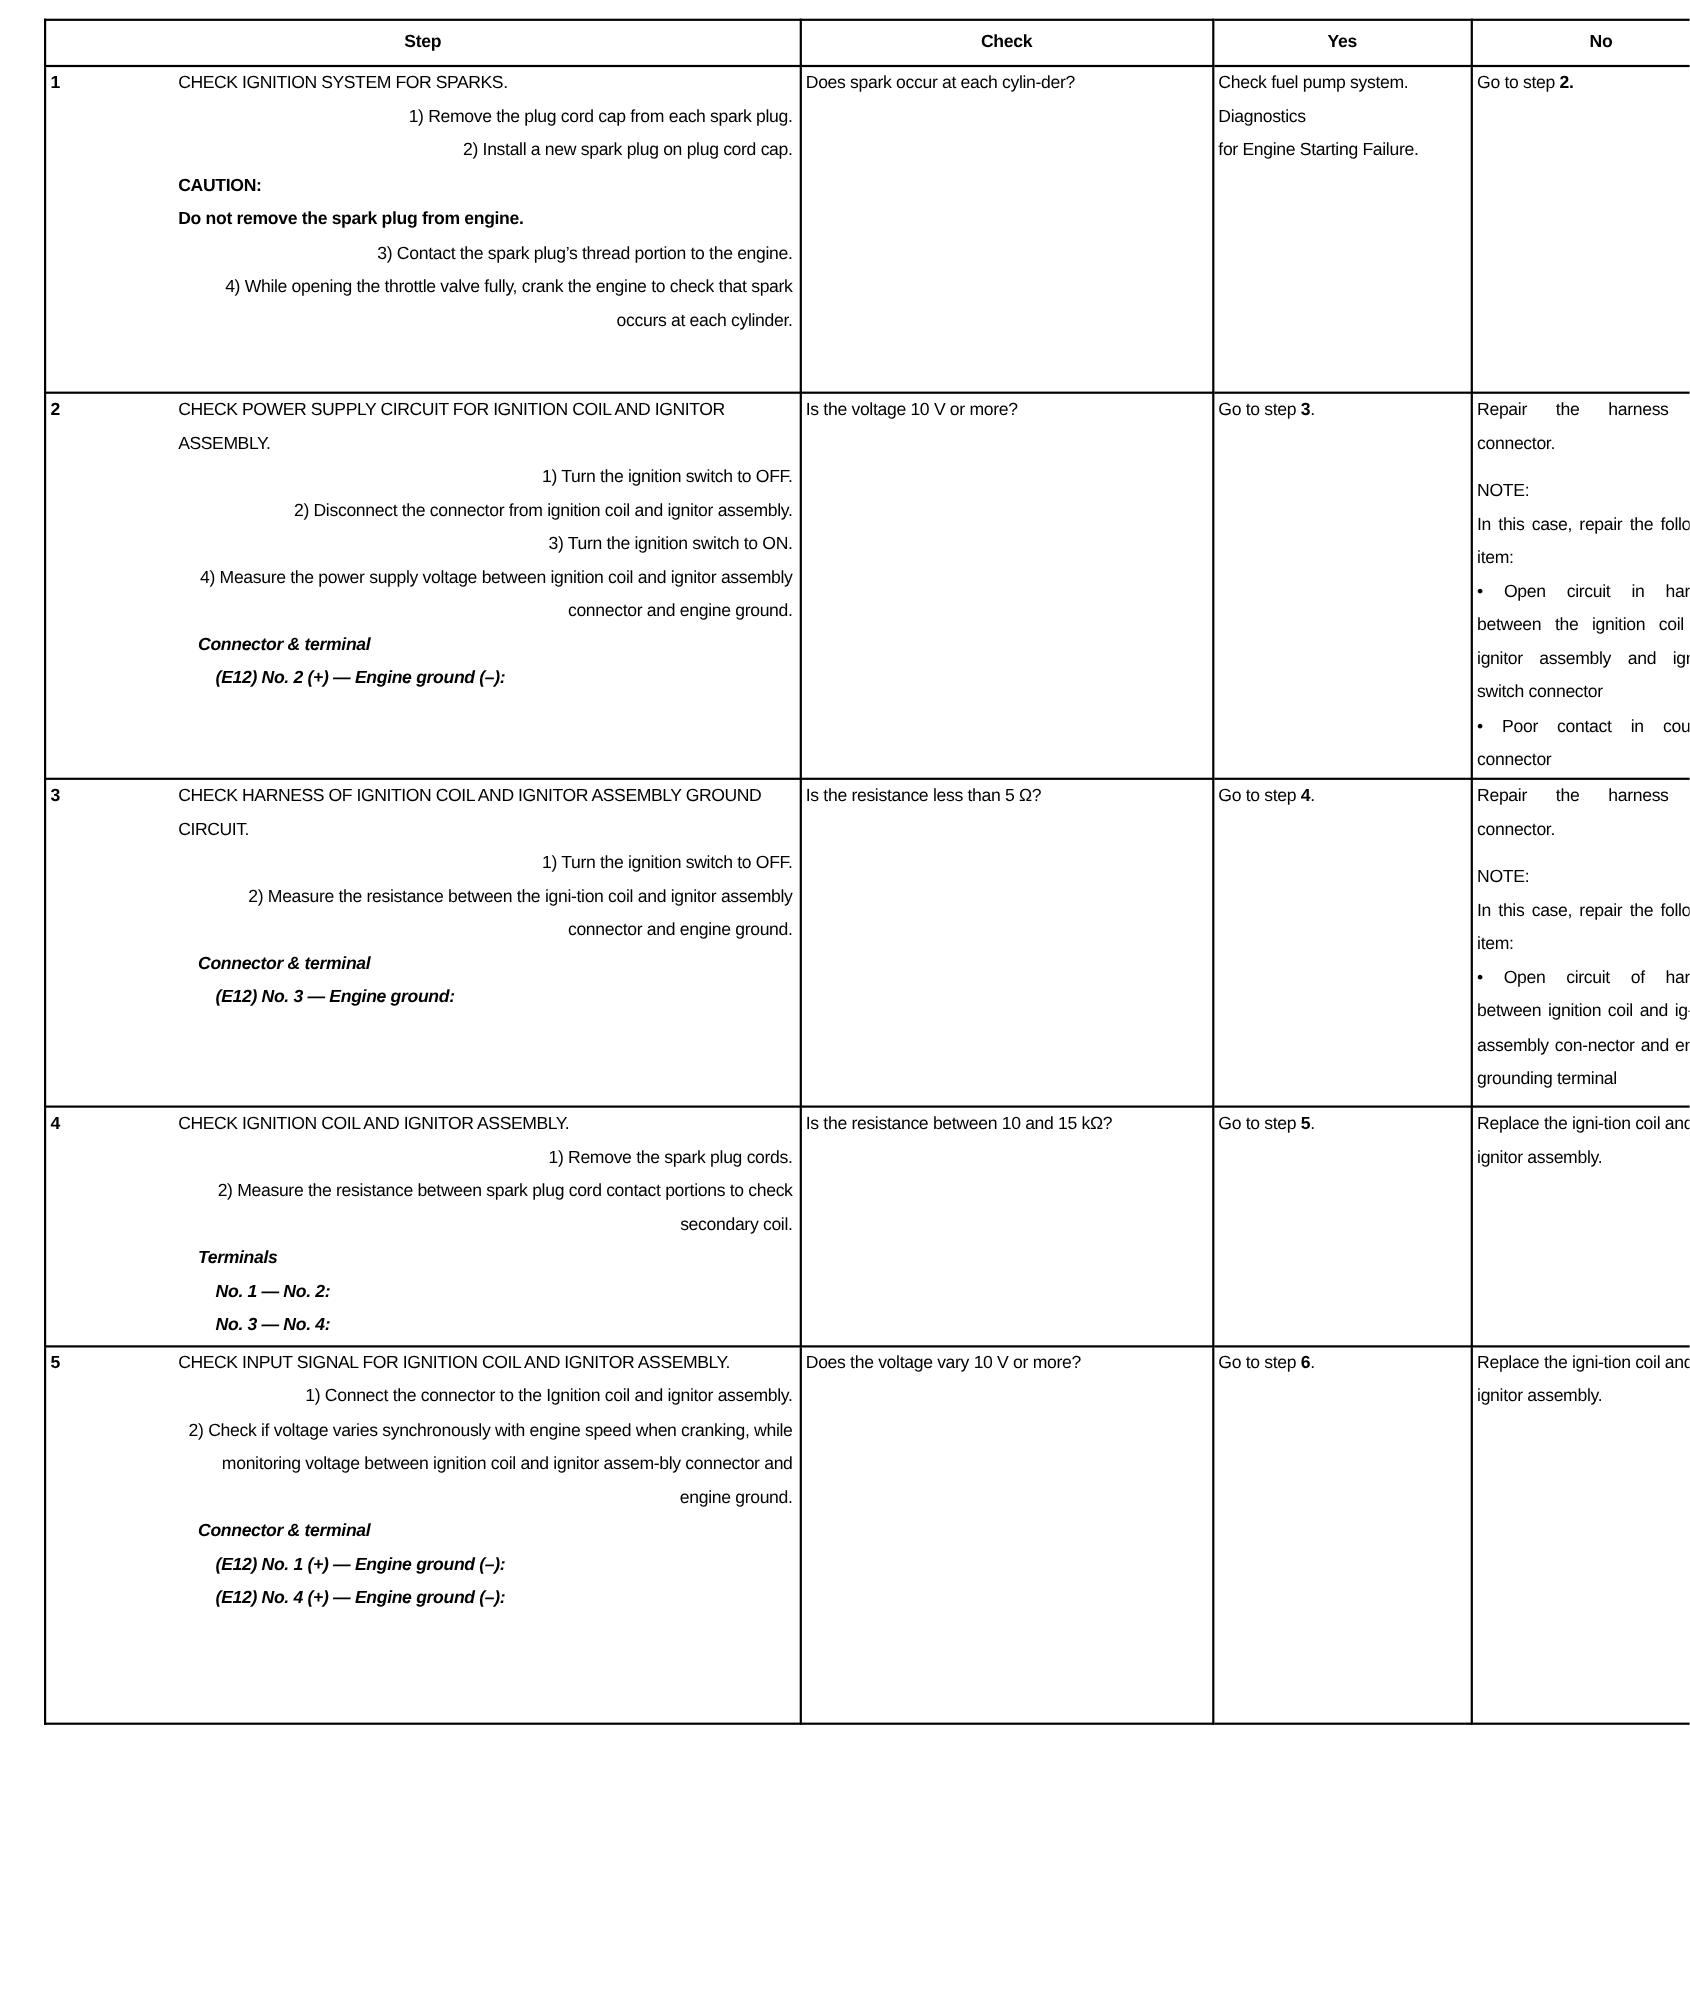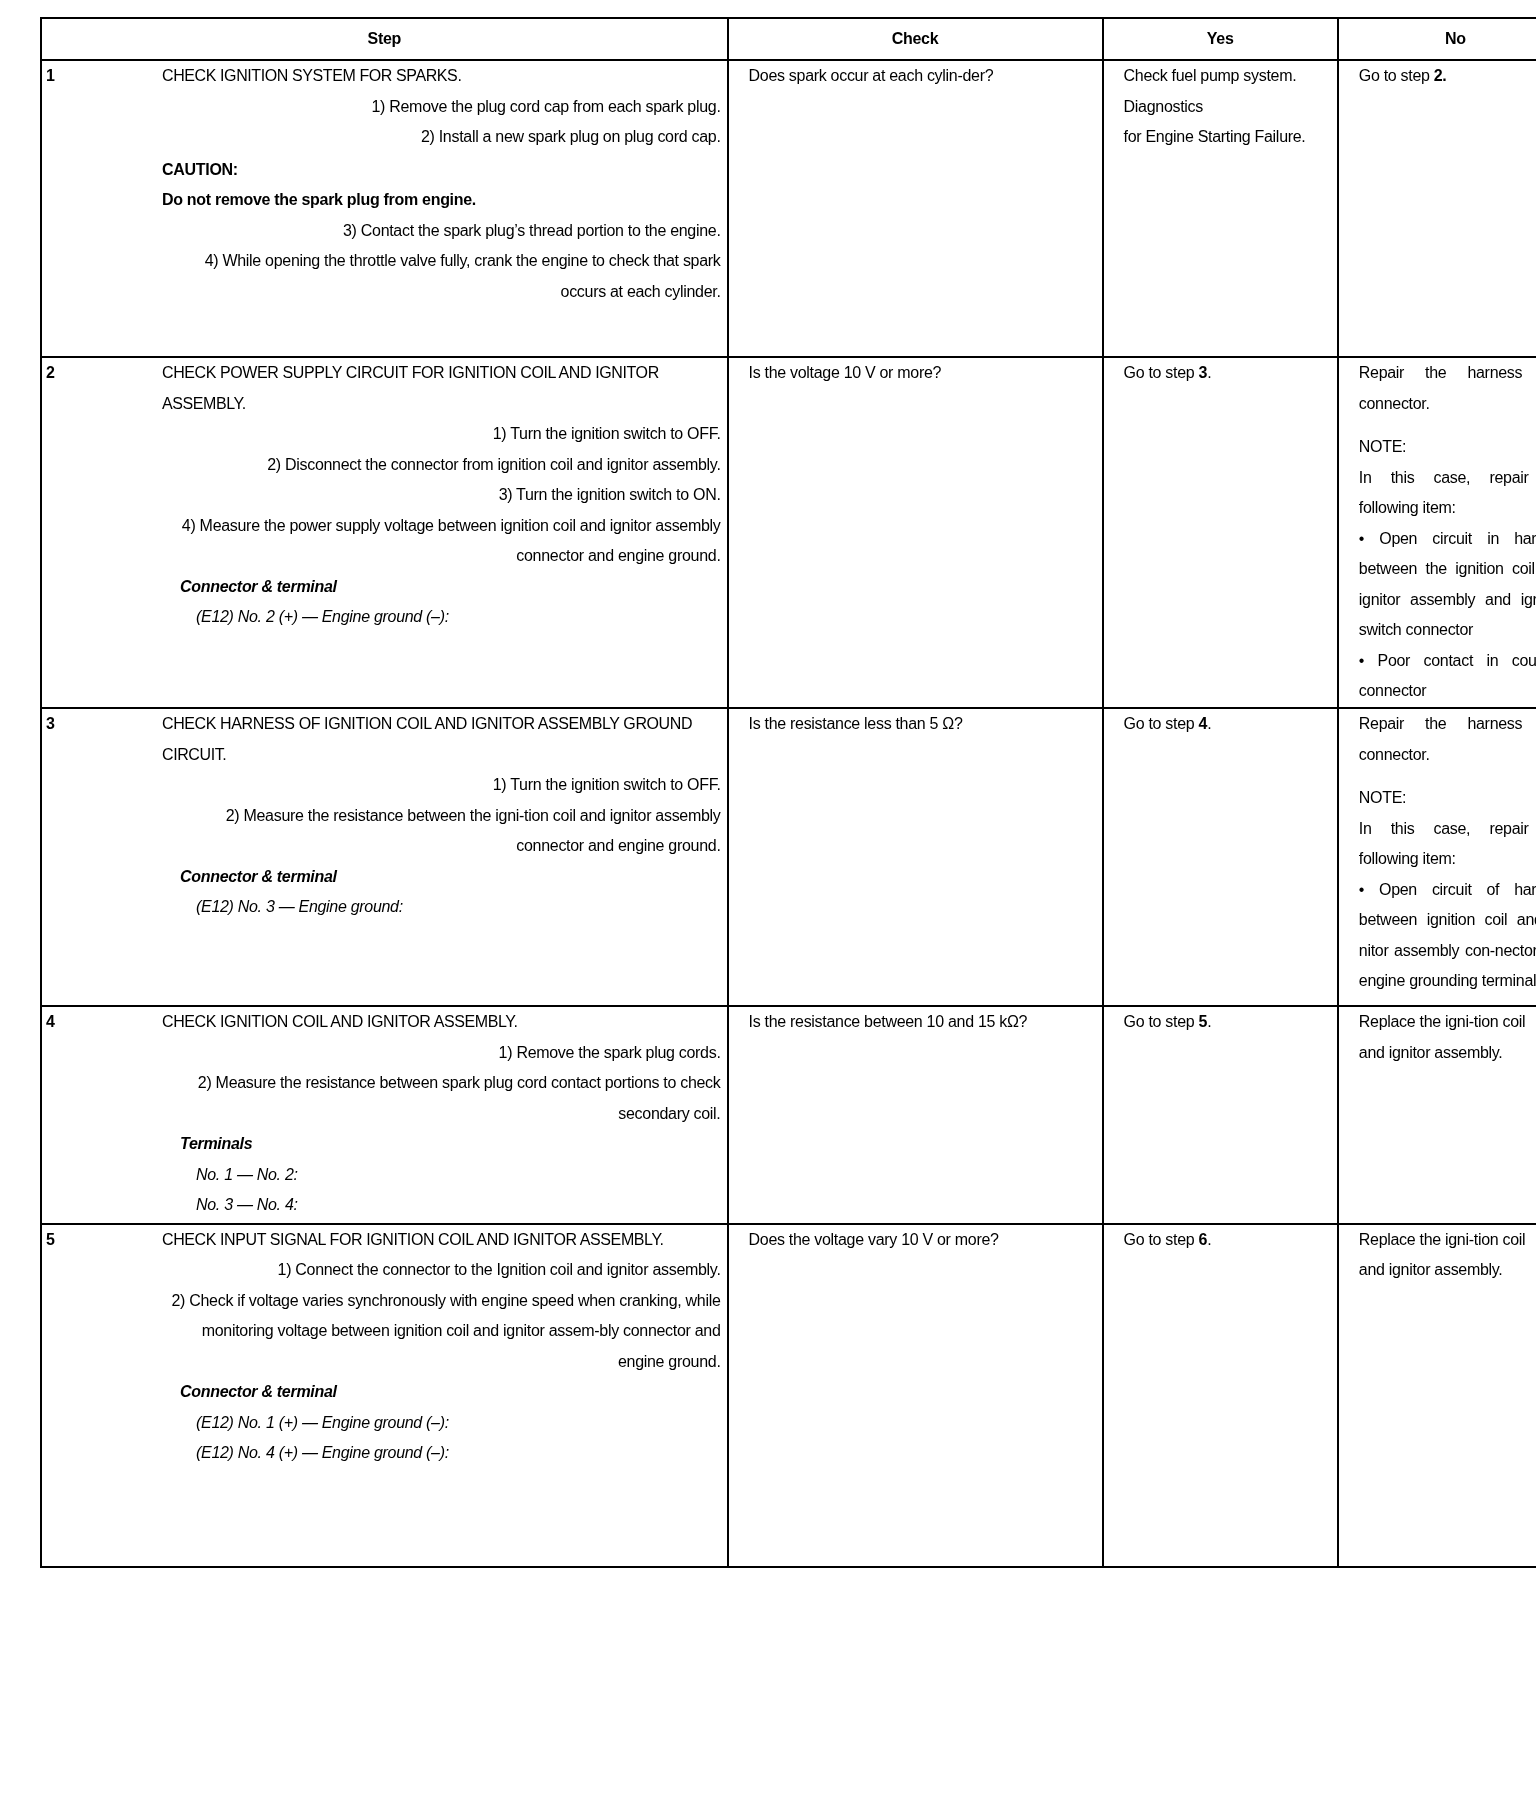--- a/index.html
+++ b/index.html
@@ -21,21 +21,21 @@
       width: 1534px;
       border-collapse: collapse;
       table-layout: fixed;
       font-size: 16px;
       line-height: 30.5px;
       letter-spacing: -0.3px;
     }
     .diag-table th, .diag-table td {
       border: 2.5px solid #000000;
       vertical-align: top;
-      padding: 0 20px;
+      padding: 0 4px;
     }
     .diag-table th {
       font-weight: bold;
       text-align: center;
       height: 40px;
       vertical-align: middle;
       padding: 0;
     }
     .col-step { width: 648px; }
     .col-check { width: 354px; }
@@ -71,21 +71,21 @@
     }
     .caution-label { margin-top: 2px; }
     .spec-heading {
       display: block;
       font-weight: bold;
       font-style: italic;
       padding-left: 18px;
     }
     .spec-line {
       display: block;
-      font-weight: normal;
+      font-weight: bold;
       font-style: italic;
       padding-left: 34px;
     }
     .cell-text { display: block; }
     .bold-num { font-weight: bold; }
     .no-cell {
       text-align: justify;
       padding-right: 3px !important;
     }
     .note-label { display: block; margin-top: 13px; }

